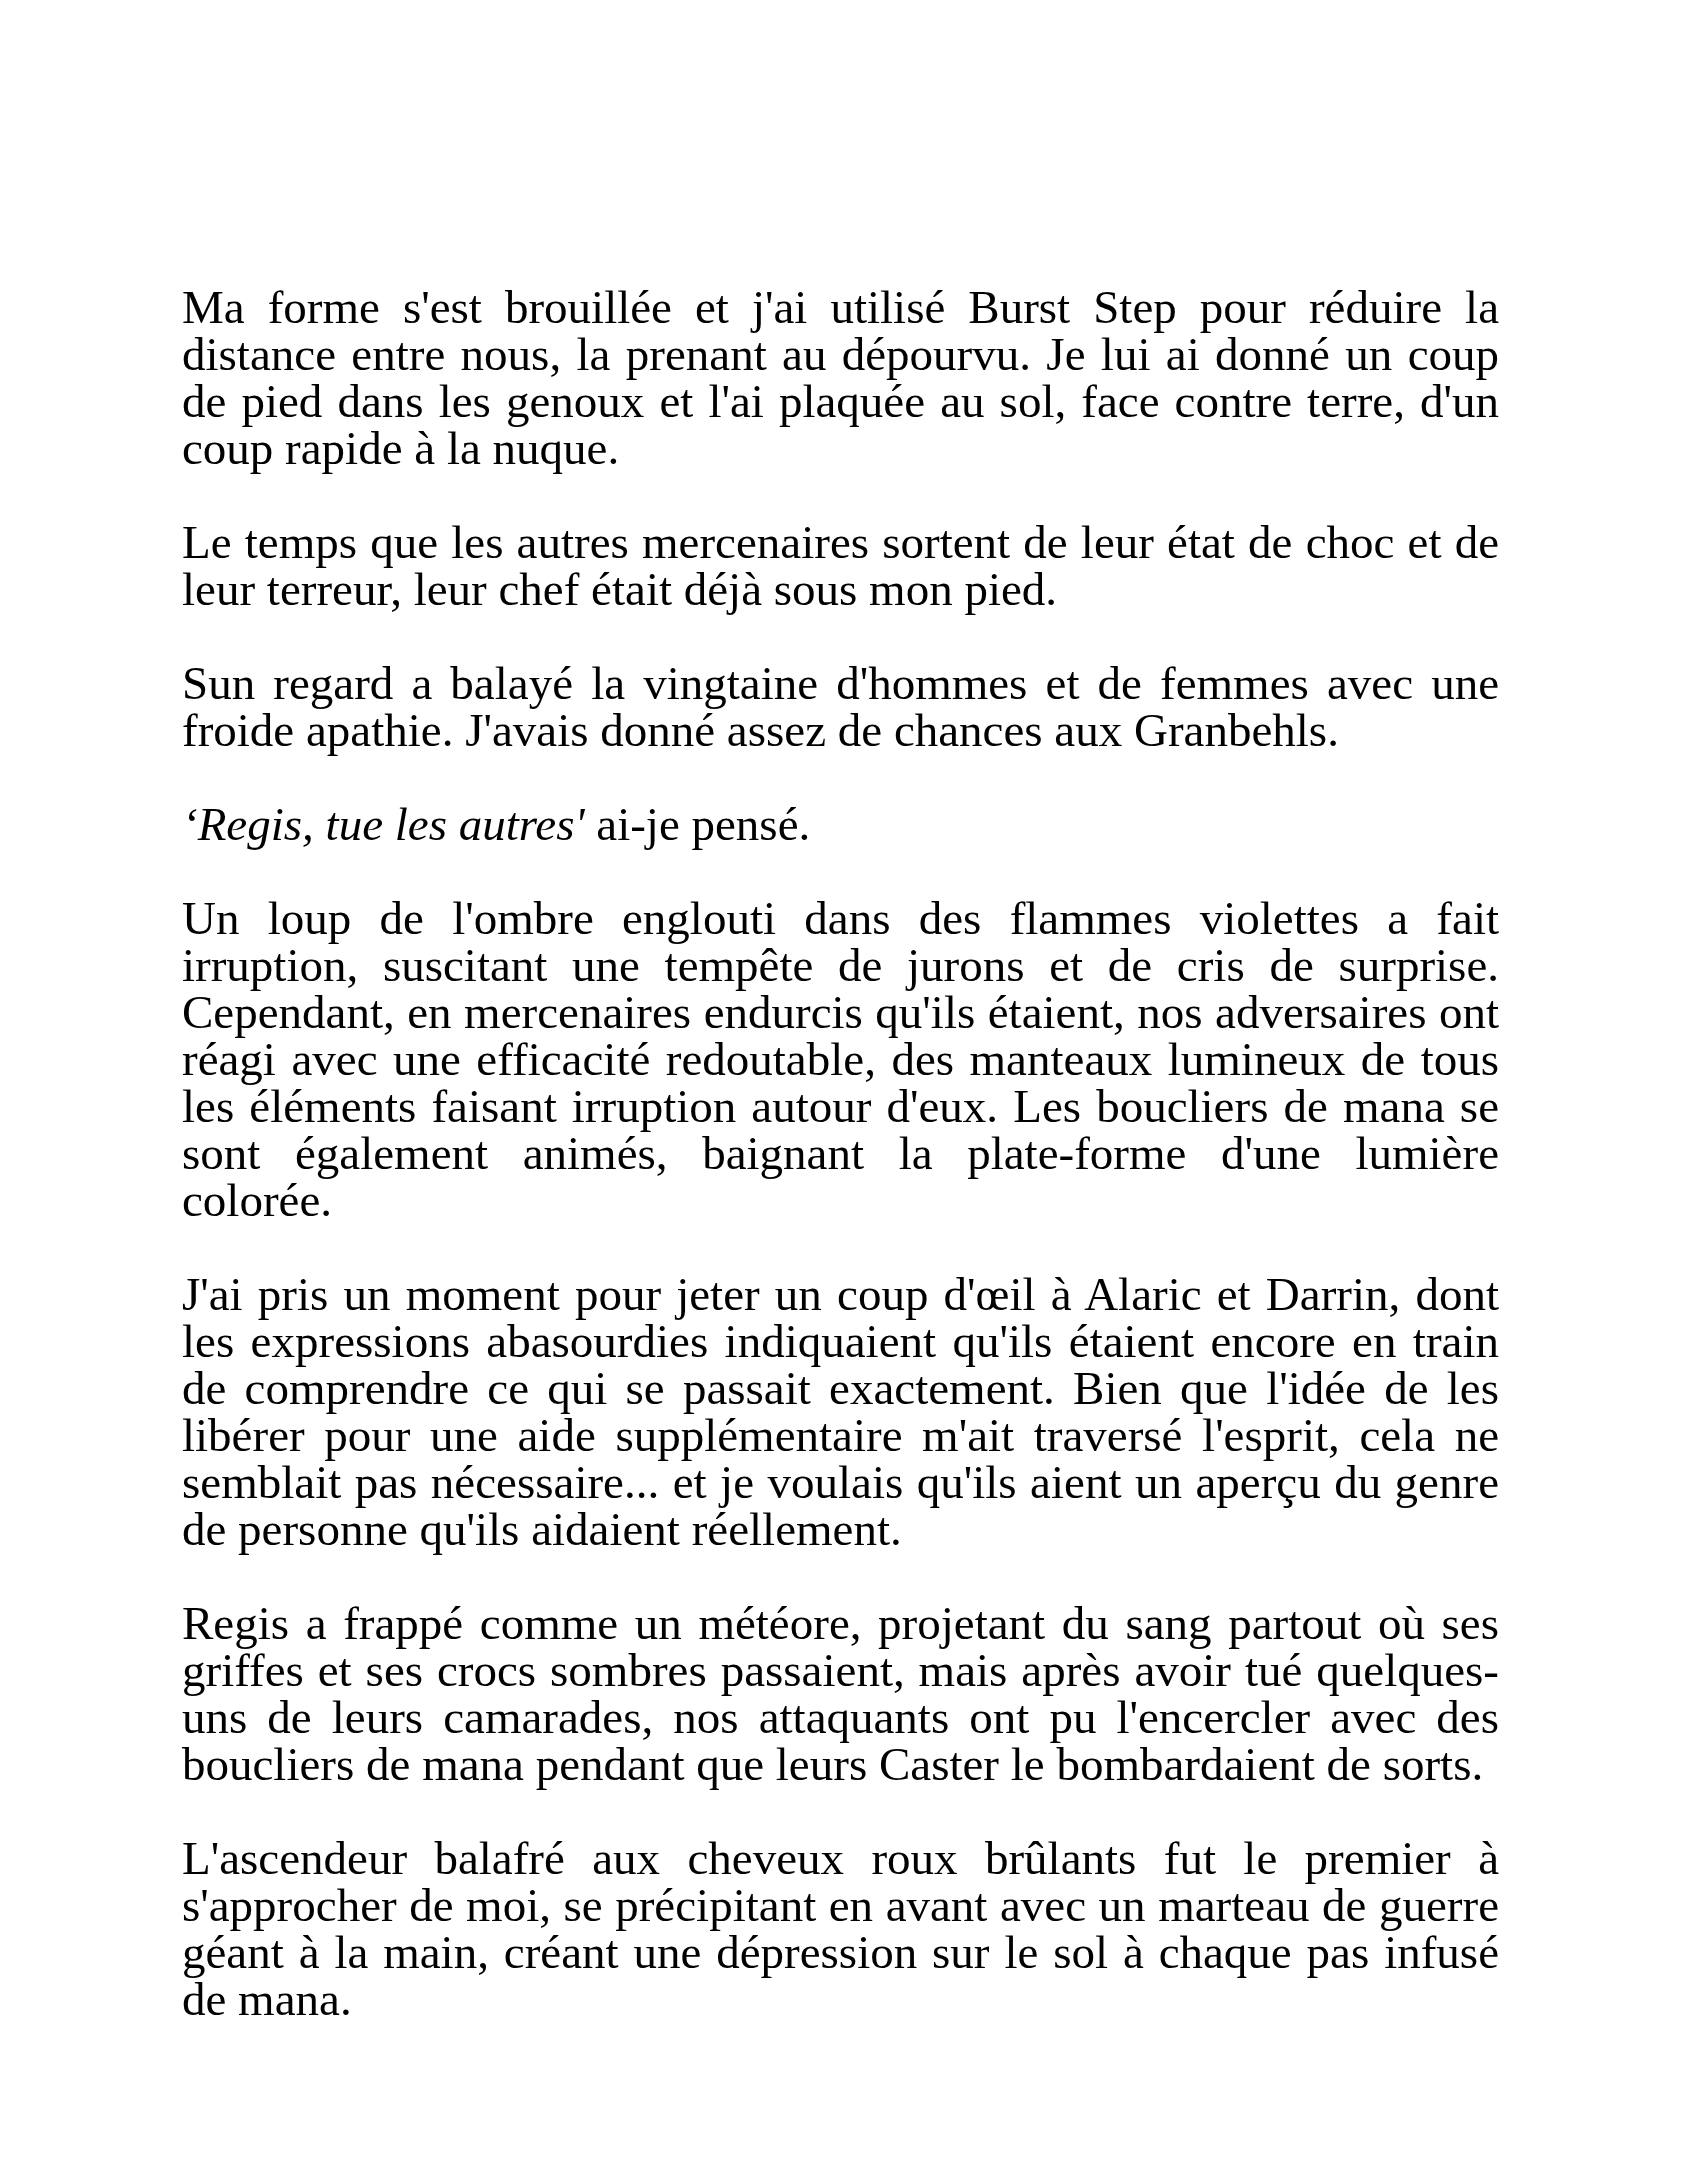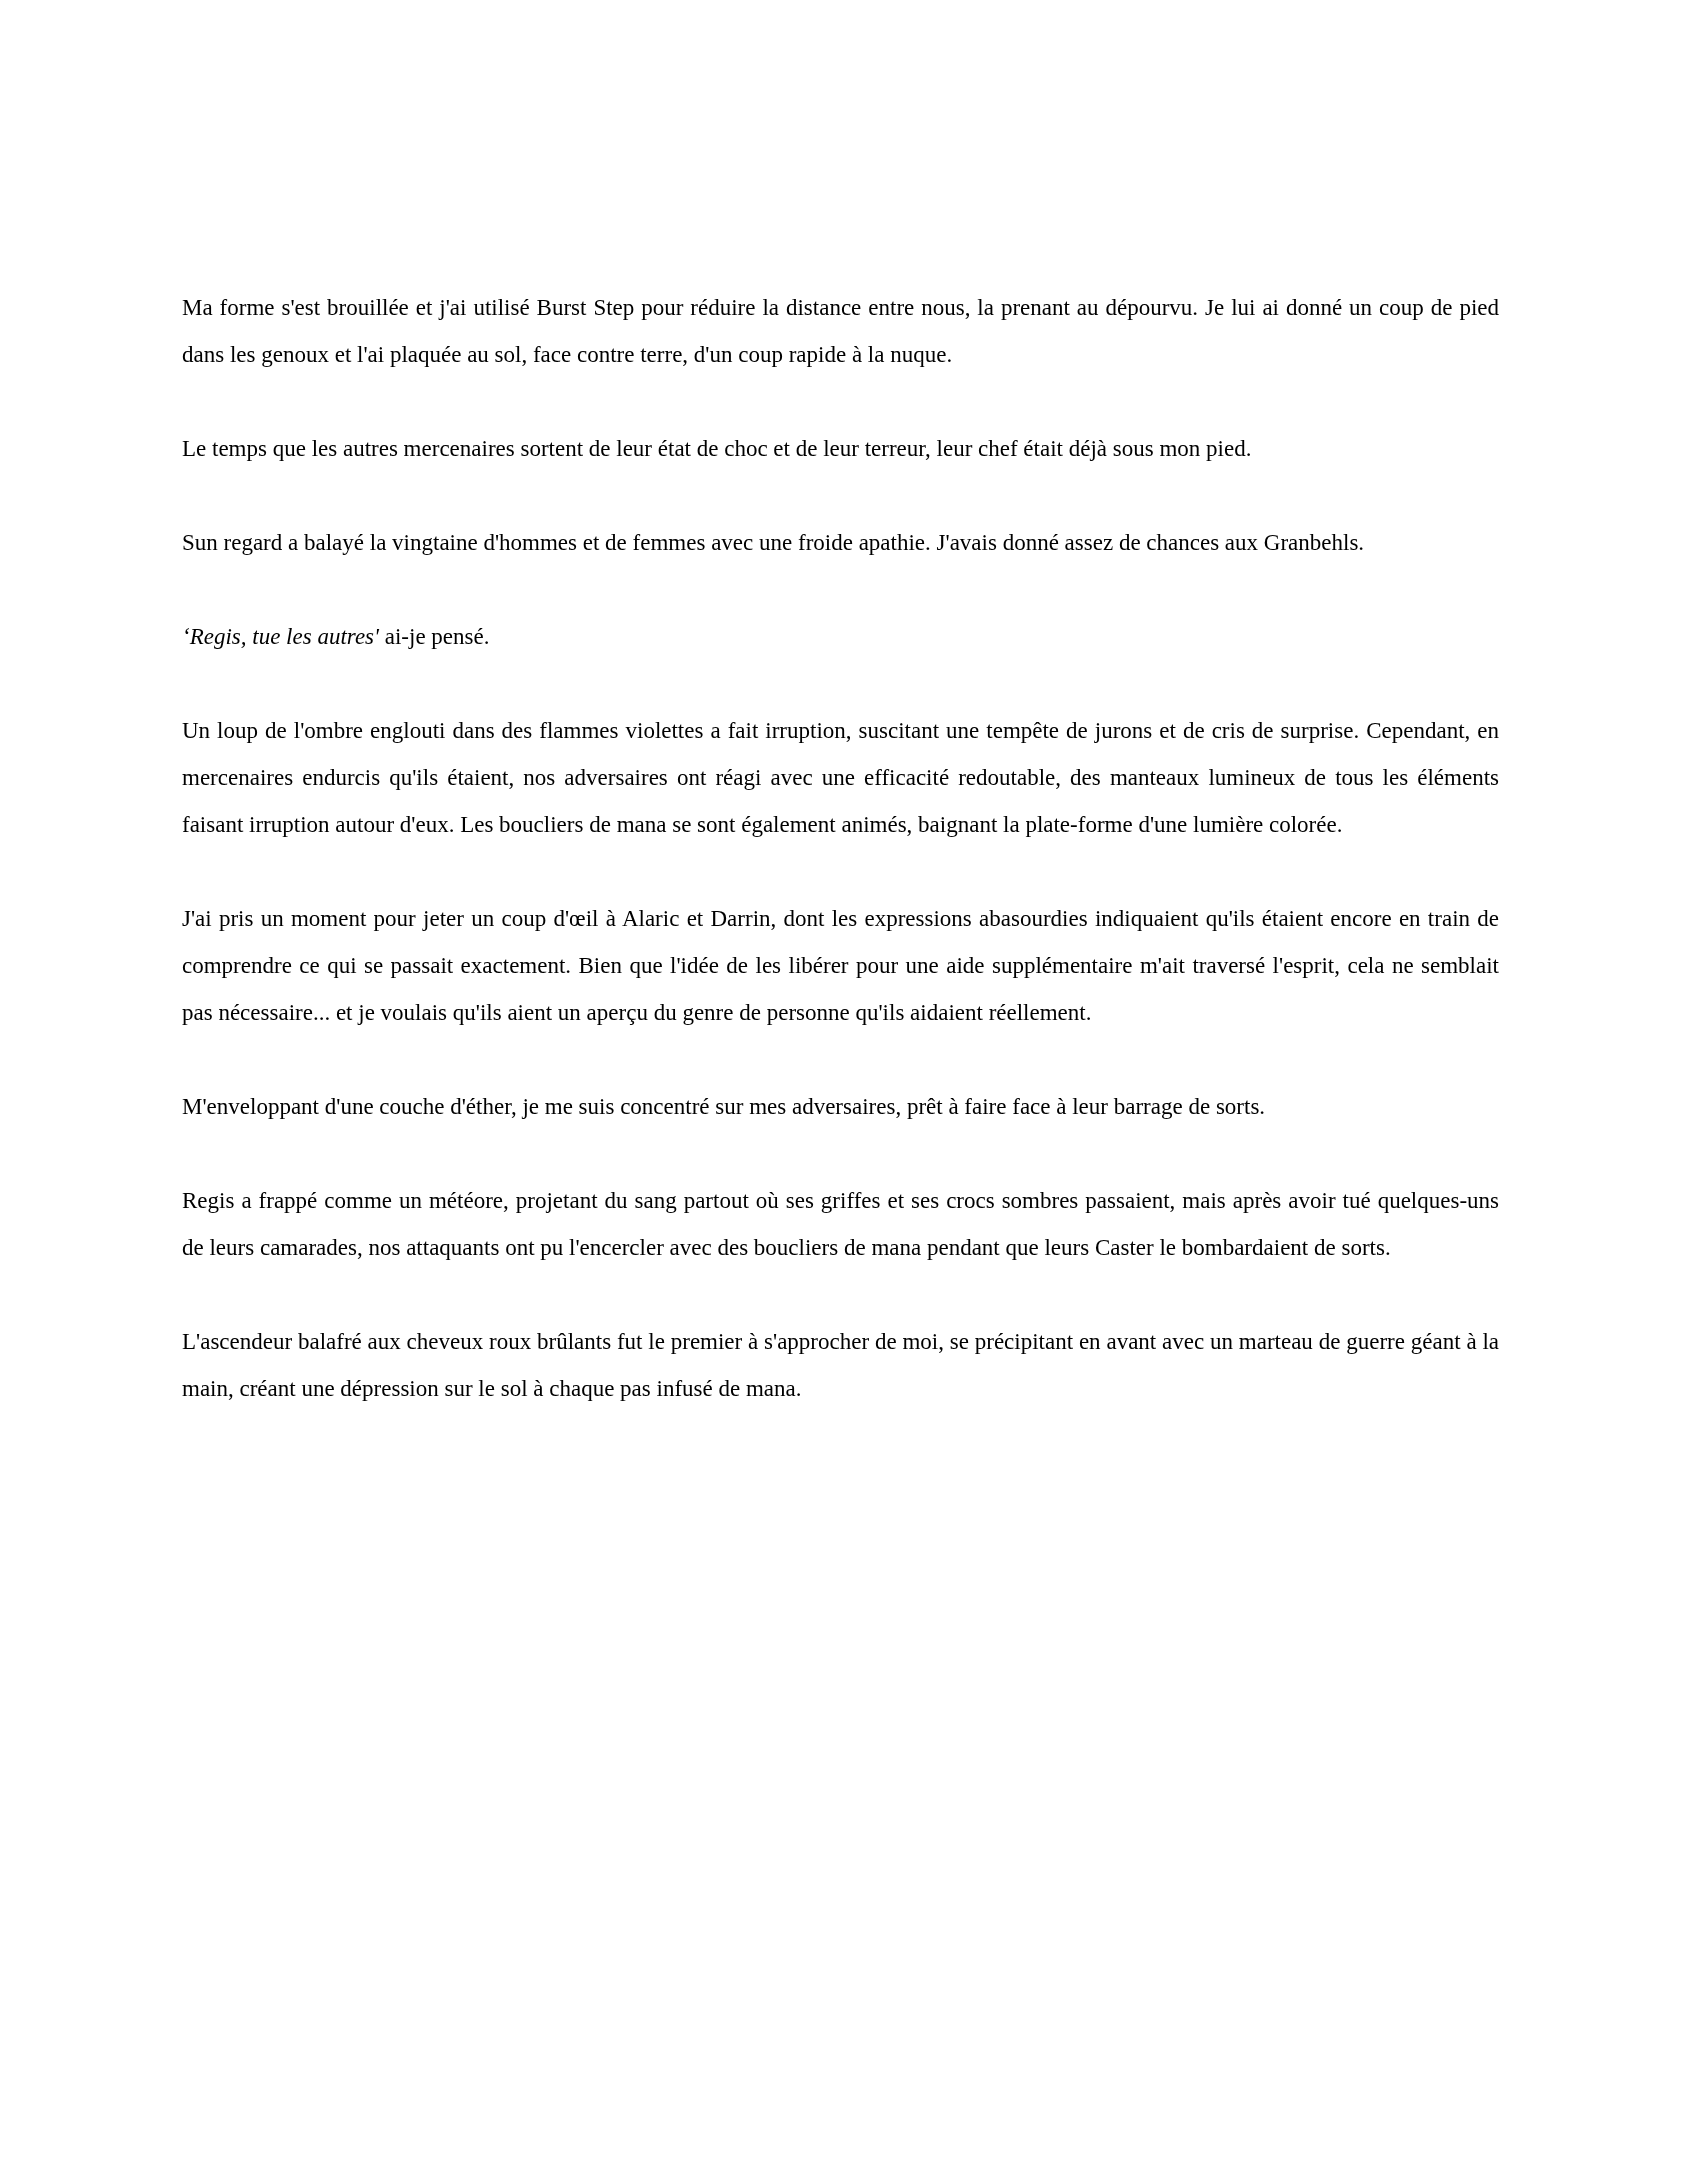--- a/index.html
+++ b/index.html
@@ -12,21 +12,21 @@
       height: 2178px;
       position: relative;
       overflow: hidden;
     }
     .page {
       position: absolute;
       left: 182px;
       top: 284px;
       width: 1317px;
       font-family: "Liberation Serif", "DejaVu Serif", serif;
-      font-size: 23px;
+      font-size: 47px;
       line-height: 47px;
       color: #000000;
     }
     .para {
       margin: 0 0 47px 0;
       text-align: justify;
     }
     .para.last-left {
       text-align-last: left;
     }
@@ -38,17 +38,16 @@
 </head>
 <body>
 
 <div class="page">
   <p class="para last-left">Ma forme s'est brouillée et j'ai utilisé Burst Step pour réduire la distance entre nous, la prenant au dépourvu. Je lui ai donné un coup de pied dans les genoux et l'ai plaquée au sol, face contre terre, d'un coup rapide à la nuque.</p>
   <p class="para last-left">Le temps que les autres mercenaires sortent de leur état de choc et de leur terreur, leur chef était déjà sous mon pied.</p>
   <p class="para last-left">Sun regard a balayé la vingtaine d'hommes et de femmes avec une froide apathie. J'avais donné assez de chances aux Granbehls.</p>
   <p class="para last-left"><span class="em">‘Regis, tue les autres'</span><span> ai-je pensé.</span></p>
   <p class="para last-left">Un loup de l'ombre englouti dans des flammes violettes a fait irruption, suscitant une tempête de jurons et de cris de surprise. Cependant, en mercenaires endurcis qu'ils étaient, nos adversaires ont réagi avec une efficacité redoutable, des manteaux lumineux de tous les éléments faisant irruption autour d'eux. Les boucliers de mana se sont également animés, baignant la plate-forme d'une lumière colorée.</p>
   <p class="para last-left">J'ai pris un moment pour jeter un coup d'œil à Alaric et Darrin, dont les expressions abasourdies indiquaient qu'ils étaient encore en train de comprendre ce qui se passait exactement. Bien que l'idée de les libérer pour une aide supplémentaire m'ait traversé l'esprit, cela ne semblait pas nécessaire... et je voulais qu'ils aient un aperçu du genre de personne qu'ils aidaient réellement.</p>
-  <p class="para last-left">M'enveloppant d'une couche d'éther, je me suis concentré sur mes adversaires, prêt à faire face à leur barrage de sorts.</p>
   <p class="para last-left">Regis a frappé comme un météore, projetant du sang partout où ses griffes et ses crocs sombres passaient, mais après avoir tué quelques-uns de leurs camarades, nos attaquants ont pu l'encercler avec des boucliers de mana pendant que leurs Caster le bombardaient de sorts.</p>
   <p class="para last-left">L'ascendeur balafré aux cheveux roux brûlants fut le premier à s'approcher de moi, se précipitant en avant avec un marteau de guerre géant à la main, créant une dépression sur le sol à chaque pas infusé de mana.</p>
 </div>
 
 
 </body></html>

